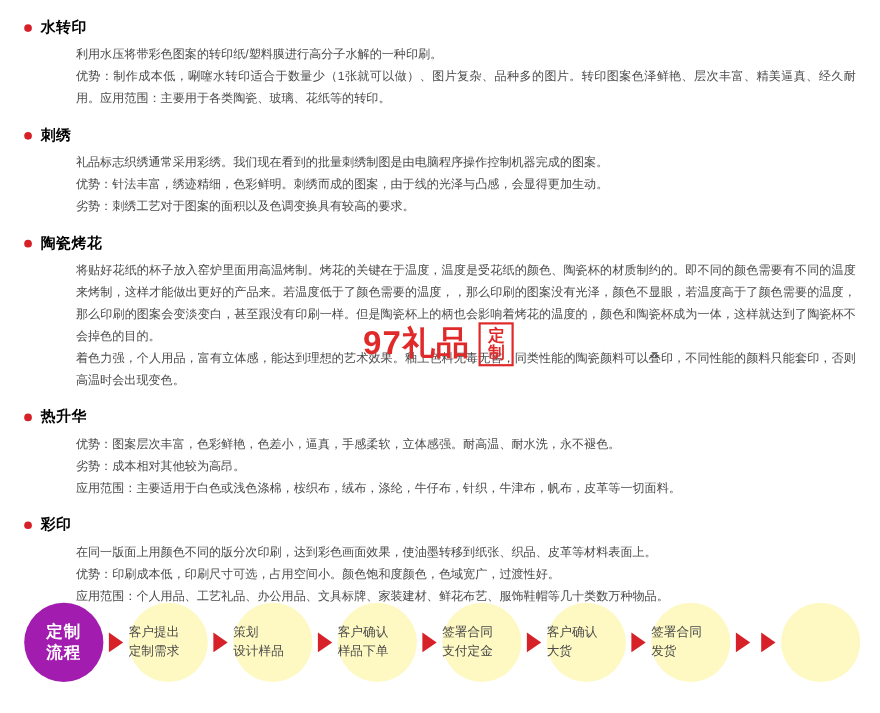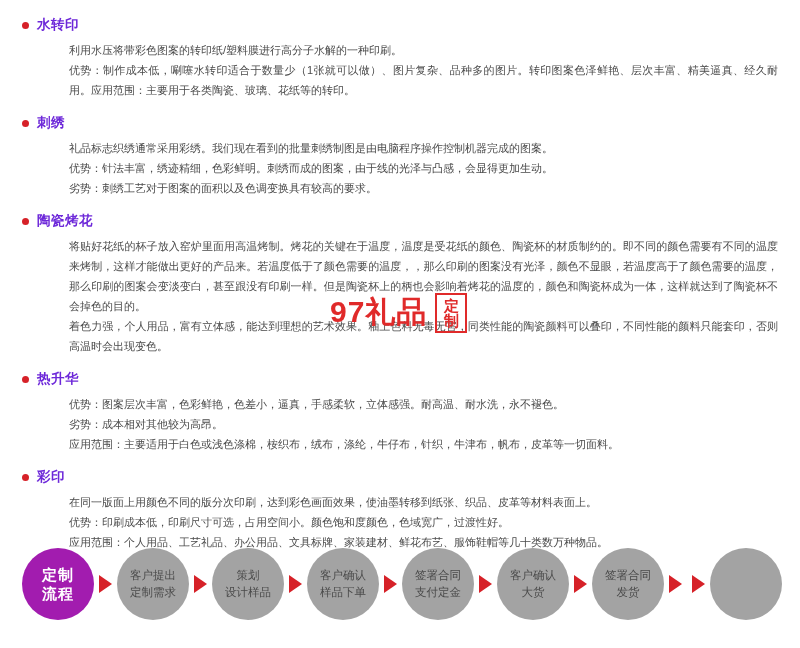--- a/index.html
+++ b/index.html
@@ -32,21 +32,21 @@
   }
   .bullet {
     width: 7px;
     height: 7px;
     border-radius: 50%;
     background: #d62128;
     margin-right: 8px;
     flex: 0 0 auto;
   }
   .sec-title {
-    color: #6d28d9;
+    color: #000000;
     font-size: 13.5px;
     font-weight: bold;
     letter-spacing: 0.5px;
   }
   .sec-body {
     padding-left: 15px;
   }
   .line {
     font-size: 11px;
     line-height: 20px;
@@ -115,25 +115,25 @@
     border-top: 9px solid transparent;
     border-bottom: 9px solid transparent;
     border-left: 13px solid #d62128;
     margin: 0 5px;
     flex: 0 0 auto;
   }
   .flow-node {
     width: 72px;
     height: 72px;
     border-radius: 50%;
-    background: #a3a3a3;
+    background: #fef9c3;
     color: #4a4a4a;
     display: flex;
     flex-direction: column;
-    align-items: center;
+    align-items: flex-start;
     justify-content: center;
     font-size: 11.5px;
     flex: 0 0 auto;
     text-align: center;
   }
   .flow-node span { line-height: 17px; }
 </style>
 </head>
 <body>
 

